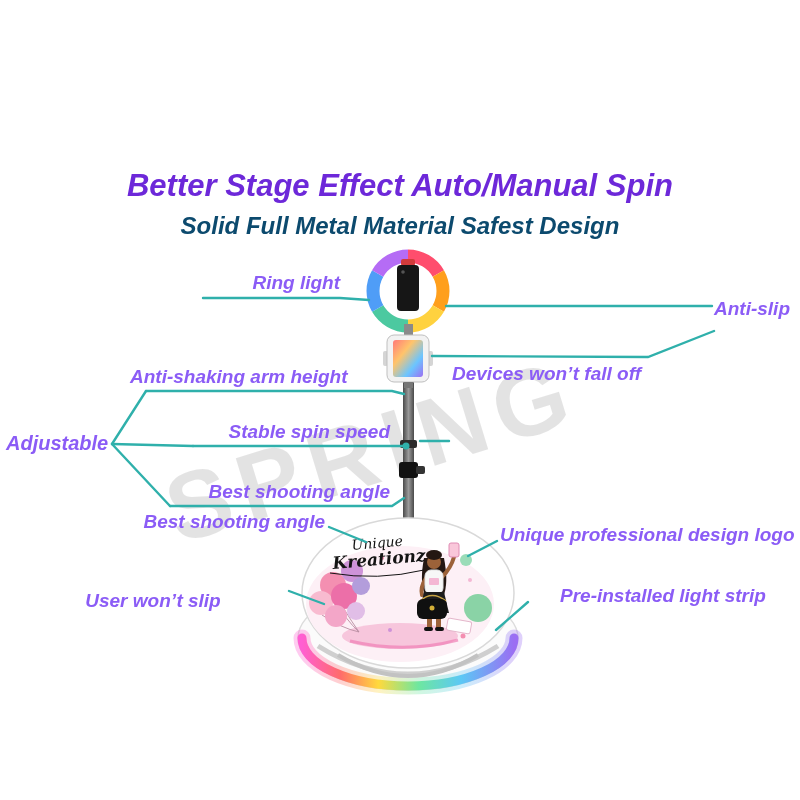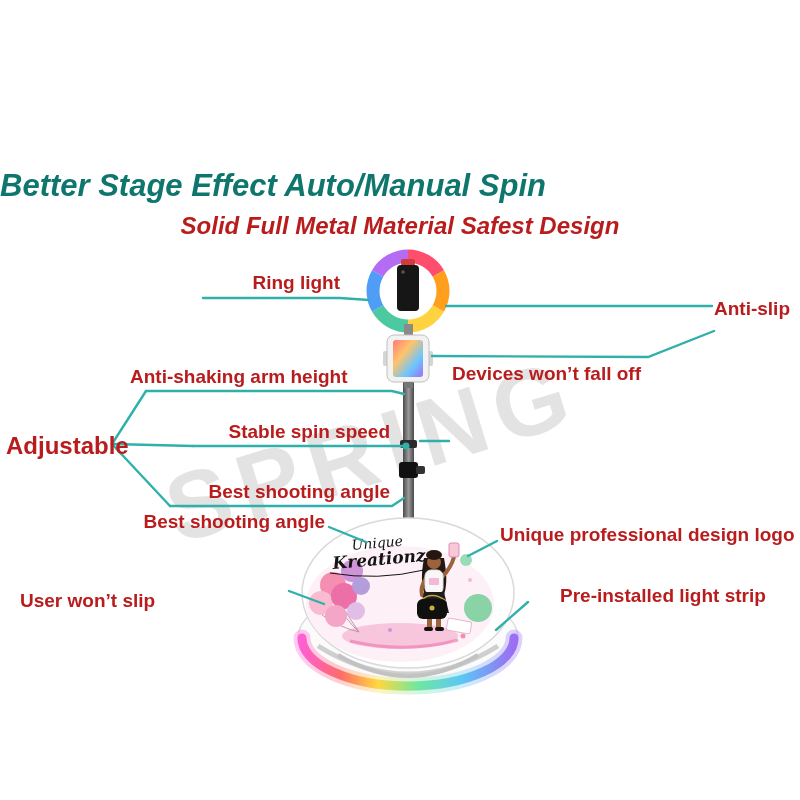--- a/index.html
+++ b/index.html
@@ -8,48 +8,48 @@
   .layer{position:absolute;left:0;top:0;pointer-events:none;}
   .watermark{
     position:absolute;left:185px;top:455px;
     font-family:"Liberation Sans",sans-serif;
     font-weight:bold;font-size:95px;line-height:110px;letter-spacing:10px;
     color:rgba(0,0,0,0.11);
     transform:rotate(-17deg);transform-origin:left bottom;
     white-space:nowrap;z-index:1;
   }
   .title{
-    position:absolute;left:0;right:0;top:168px;margin:0;
-    font-style:italic;font-weight:bold;font-size:31px;color:#0f766e;z-index:4;
+    position:absolute;left:0;right:0;top:168px;margin:0;text-align:center;
+    font-style:italic;font-weight:bold;font-size:31px;color:#6d28d9;z-index:4;
   }
   .subtitle{
     position:absolute;left:0;right:0;top:212px;margin:0;text-align:center;
-    font-style:italic;font-weight:bold;font-size:24px;color:#b91c1c;z-index:4;
+    font-style:italic;font-weight:bold;font-size:24px;color:#0c4a6e;z-index:4;
   }
   .device-svg{z-index:2;}
   .lines-svg{z-index:3;}
   .label{
-    position:absolute;z-index:4;color:#b91c1c;
-    font-weight:bold;font-size:19px;line-height:1.15;
+    position:absolute;z-index:4;color:#8b5cf6;
+    font-style:italic;font-weight:bold;font-size:19px;line-height:1.15;
     white-space:nowrap;
   }
   .l-ring{left:180px;top:272px;width:160px;text-align:right;}
   .l-cell{left:450px;top:281px;}
   .l-antislip{left:714px;top:298px;}
   .l-tablet{left:452px;top:330px;}
   .l-devices{left:452px;top:363px;}
   .l-antishake{left:130px;top:366px;width:260px;text-align:left;}
-  .l-adjust{left:6px;top:432px;font-size:24px;}
+  .l-adjust{left:6px;top:432px;font-size:20px;}
   .l-stable{left:130px;top:421px;width:260px;text-align:right;}
   .l-soft{left:456px;top:424px;}
   .l-best1{left:130px;top:481px;width:260px;text-align:right;}
   .l-best2{left:120px;top:511px;width:205px;text-align:right;}
   .l-logo{left:500px;top:524px;}
   .l-antipress{left:20px;top:565px;width:266px;text-align:right;}
-  .l-userslip{left:20px;top:590px;width:266px;text-align:left;}
+  .l-userslip{left:20px;top:590px;width:266px;text-align:center;}
   .l-strip{left:560px;top:585px;}
 </style>
 </head>
 <body>
 
 <div class="canvas">
 
   <div class="watermark">SPRING</div>
 
   <h1 class="title">Better Stage Effect Auto/Manual Spin</h1>

